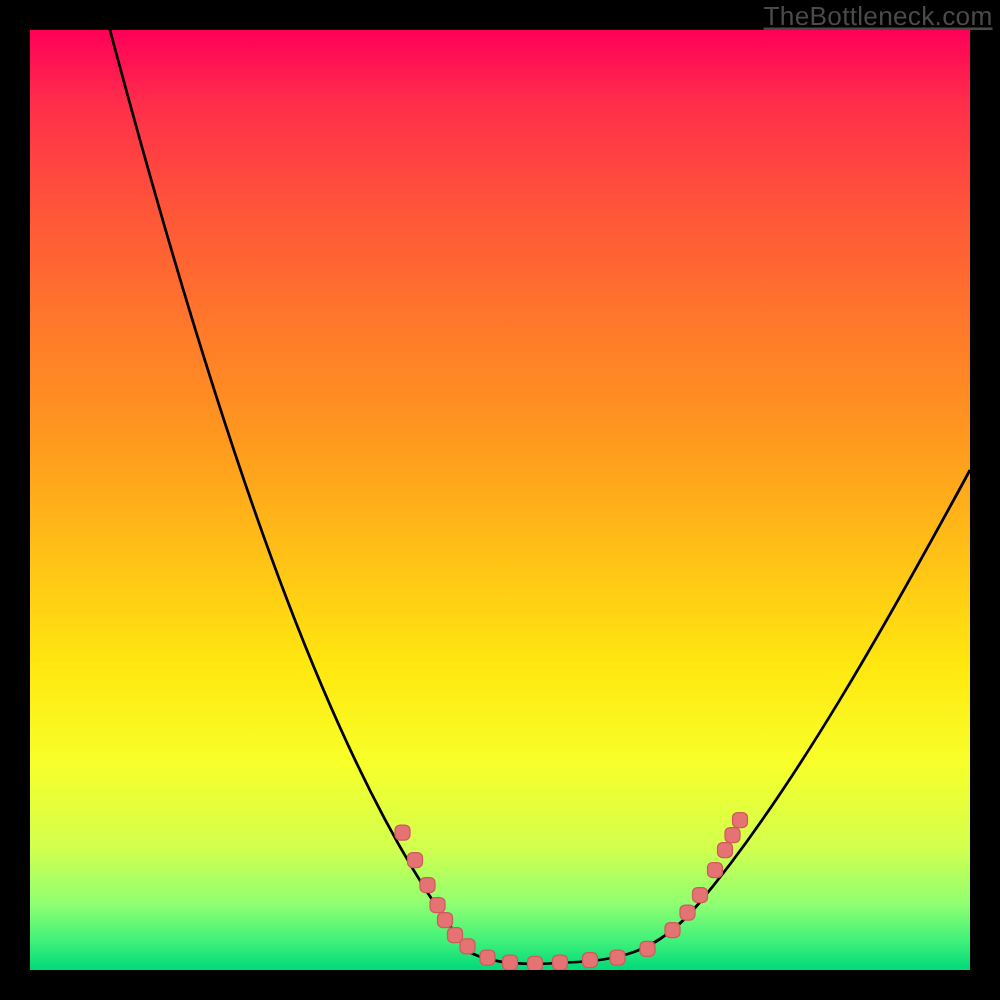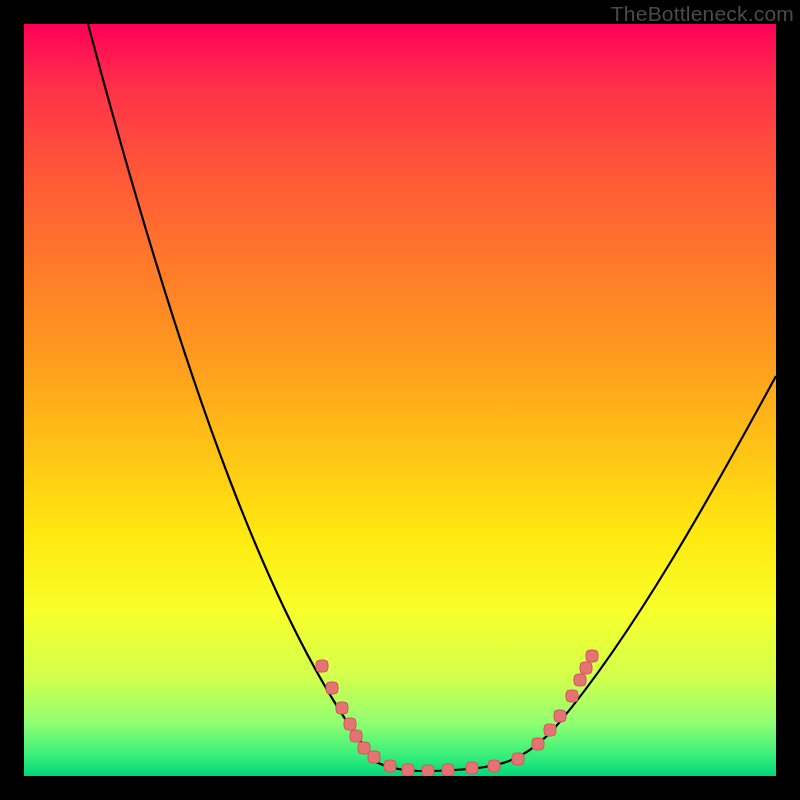--- a/index.html
+++ b/index.html
@@ -46,20 +46,21 @@
   .watermark {
     position: absolute;
     top: 2px;
     right: 6px;
     color: #4b4b4b;
     font-size: 21px;
     font-weight: 500;
     letter-spacing: 0.2px;
     user-select: none;
     pointer-events: none;
+    text-decoration: underline;
   }
   svg.curve {
     position: absolute;
     left: 0;
     top: 0;
     width: 100%;
     height: 100%;
   }
 </style>
 </head>

